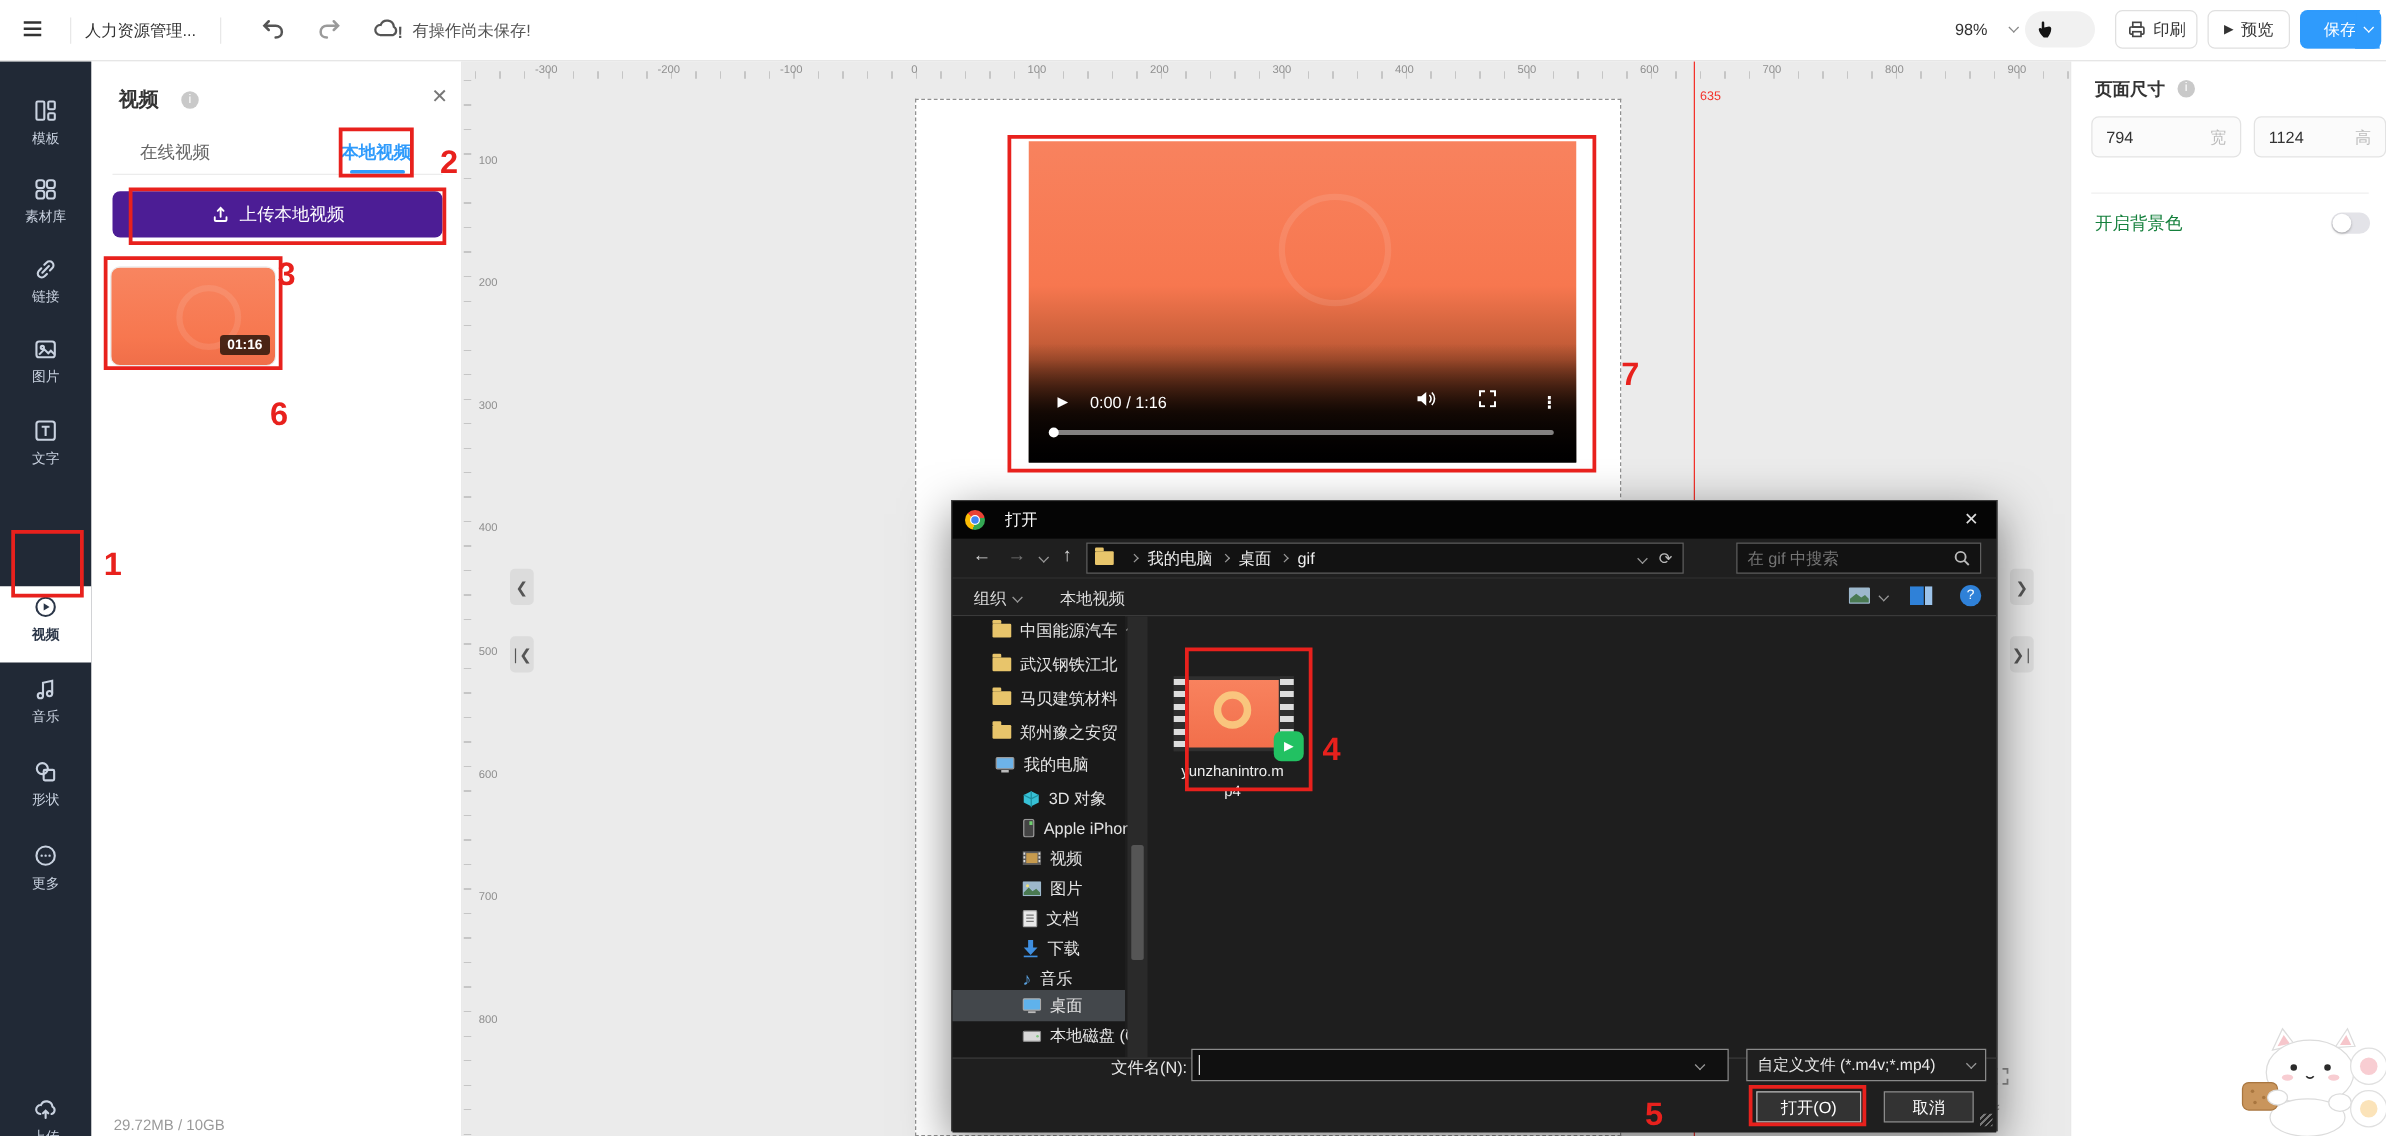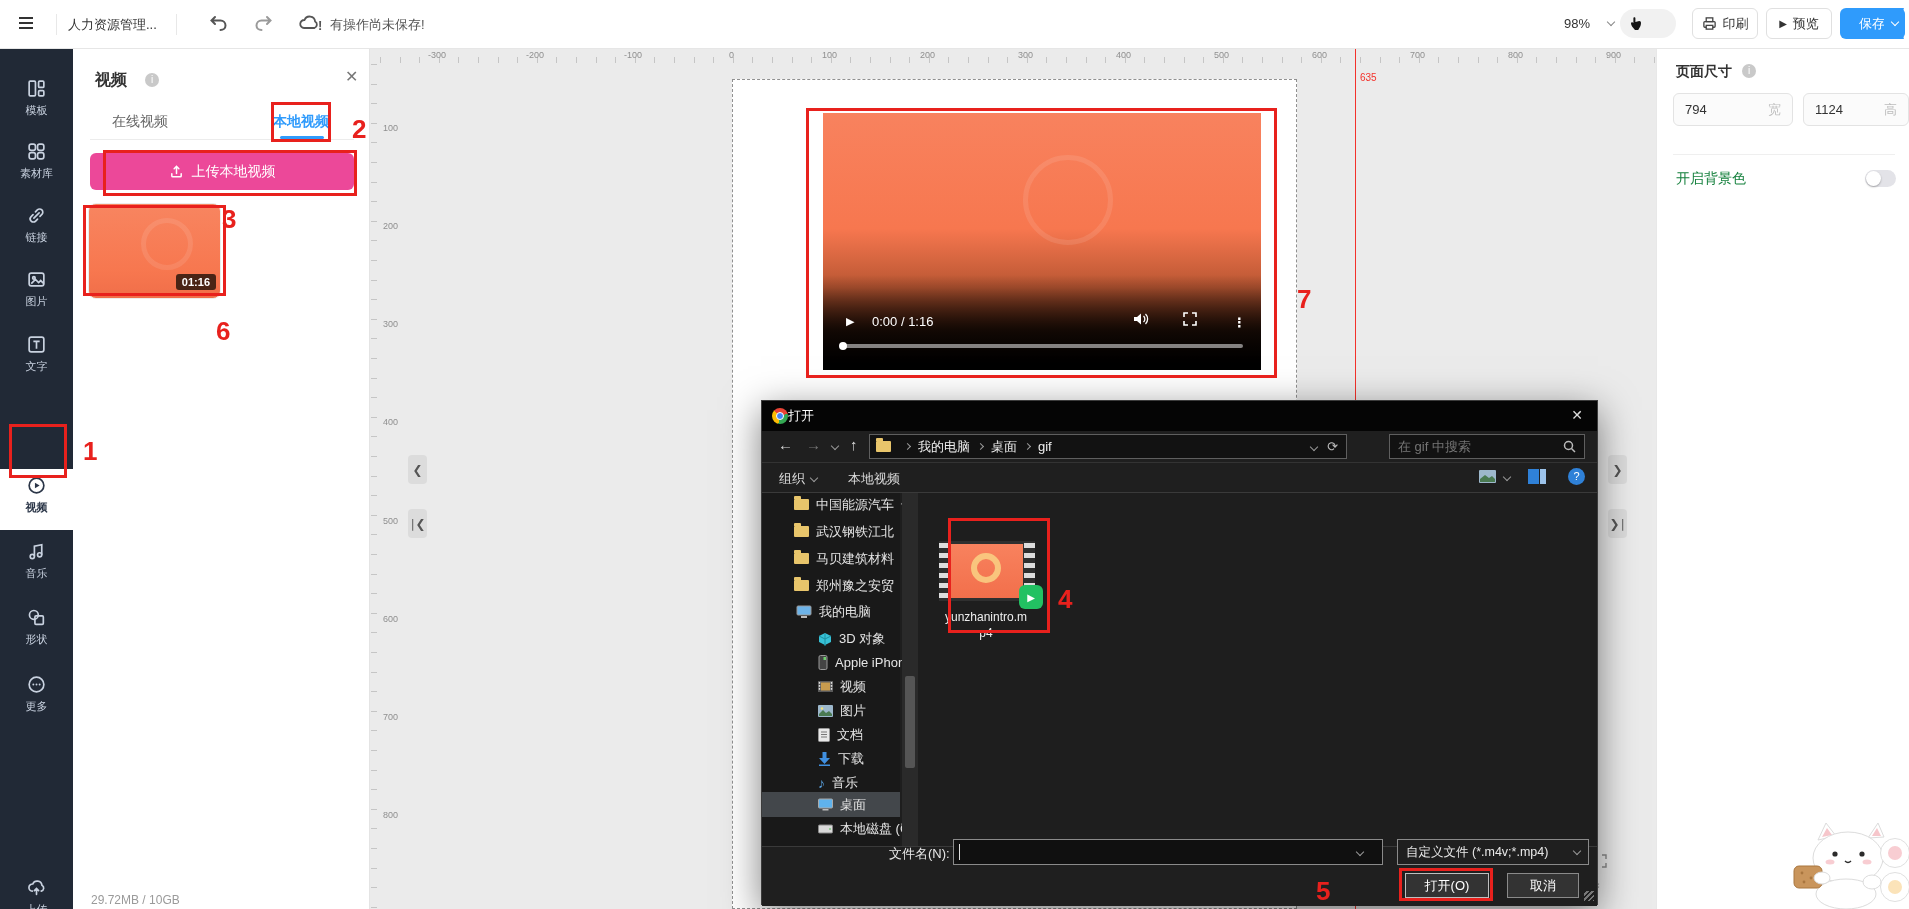--- a/index.html
+++ b/index.html
@@ -14,38 +14,38 @@
 
 .sidebar{position:absolute;left:0;top:49px;width:73px;height:860px;background:#212936;z-index:14}
 .sideitem{position:absolute;left:0;width:73px;height:58px;display:flex;flex-direction:column;align-items:center;gap:4px;padding-top:6px;cursor:pointer}
 .sideitem .lbl{font-size:11px;color:#c9d2e0}
 .sideitem.active{background:#fff;height:61px}
 .sideitem.active .lbl{color:#2b3648;font-weight:bold}
 
 .panel{position:absolute;left:73px;top:49px;width:297px;height:860px;background:#fff;border-right:1px solid #e4e4e4;z-index:13}
 .tab{position:absolute;font-size:14px;color:#666;cursor:pointer}
 .tab.on{color:#2f9bfc;font-weight:bold}
-.bluebtn{position:absolute;left:17px;top:104px;width:264px;height:37px;background:#ec4899;border-radius:6px;color:#fff;font-size:14px;display:flex;align-items:center;justify-content:center;gap:8px;cursor:pointer}
-.thumb{position:absolute;left:15px;top:154px;width:133px;height:96px;border-radius:8px;background:linear-gradient(180deg,#f88560 0%,#f7774f 72%,#f06e49 100%);border:1px solid #ececec;cursor:pointer}
+.bluebtn{position:absolute;left:17px;top:104px;width:264px;height:37px;background:#4c1d95;border-radius:6px;color:#fff;font-size:14px;display:flex;align-items:center;justify-content:center;gap:8px;cursor:pointer}
+.thumb{position:absolute;left:15px;top:164px;width:133px;height:80px;border-radius:8px;background:linear-gradient(180deg,#f88560 0%,#f7774f 72%,#f06e49 100%);border:1px solid #ececec;cursor:pointer}
 .badge{position:absolute;right:4px;bottom:8px;background:rgba(43,22,12,.85);color:#fff;font-size:11px;font-weight:bold;border-radius:3px;padding:2px 6px}
 
 .rl{position:absolute;font-size:9px;color:#8f8f8f;z-index:2}
 .page{position:absolute;left:732px;top:79px;width:565px;height:830px;background:#fff;border:1px dashed #909090;z-index:1}
 .video{position:absolute;left:823px;top:113px;width:438px;height:257px;background:linear-gradient(180deg,#f8825e 0%,#f7774f 45%,#b85632 68%,#47200f 84%,#120602 100%);z-index:2}
 .ring{position:absolute;border-radius:50%;border:5px solid rgba(255,255,255,.10)}
 .seek{position:absolute;left:18px;bottom:22px;width:402px;height:4px;background:rgba(255,255,255,.5);border-radius:2px}
 .vctl{position:absolute;color:#fff;font-size:13px}
 .guide{position:absolute;left:1355px;top:49px;width:1px;height:860px;background:#f3322b;z-index:3}
 .collbtn{position:absolute;width:19px;height:29px;background:#dcdcdc;border-radius:4px;color:#555;font-size:12px;display:flex;align-items:center;justify-content:center;cursor:pointer;z-index:3}
 
 .redbox{position:absolute;border:3px solid #e8211d;z-index:30;pointer-events:none}
 .rednum{position:absolute;color:#e8211d;font-weight:bold;font-size:26px;z-index:31}
 
 .dlg{position:absolute;left:761px;top:400px;width:837px;height:505px;background:#1e1e1e;border:1px solid #3c3c3c;box-shadow:0 10px 36px rgba(0,0,0,.5);z-index:10;color:#e6e6e6}
-.dlg-title{position:absolute;left:0;top:0;width:100%;height:30px;background:#050505;display:flex;align-items:center;padding:0 10px;gap:0;font-size:13px;color:#fff}
+.dlg-title{position:absolute;left:0;top:0;width:100%;height:30px;background:#050505;display:flex;align-items:center;padding:0 10px;gap:16px;font-size:13px;color:#fff}
 .dlg-addr{position:absolute;left:0;top:30px;width:100%;height:32px;background:#1f1f1f;border-bottom:1px solid #333}
 .navi{position:absolute;top:5px;color:#d8d8d8;font-size:15px;cursor:pointer}
 .field{position:absolute;top:3px;height:25px;background:#121212;border:1px solid #5f5f5f;display:flex;align-items:center;font-size:13px;color:#eee}
 .crumbsep{width:5px;height:5px;border-right:1.4px solid #9a9a9a;border-bottom:1.4px solid #9a9a9a;transform:rotate(-45deg);margin:0 8px}
 .dlg-tools{position:absolute;left:0;top:62px;width:100%;height:30px;background:#1f1f1f;border-bottom:1px solid #3a3a3a;font-size:13px;color:#ddd}
 .treerow{position:absolute;height:23px;display:flex;align-items:center;gap:7px;font-size:13px;color:#e4e4e4;cursor:pointer;padding-left:4px}
 .folder{width:15px;height:11px;background:#e8c56b;border-radius:1px;position:relative}
 .folder:before{content:"";position:absolute;left:0;top:-3px;width:7px;height:3px;background:#e8c56b;border-radius:1px 1px 0 0}
 .pin{width:10px;height:10px;position:relative;margin-left:2px}
 .pin:before{content:"";position:absolute;right:1px;top:0;width:6px;height:6px;background:#9aa0a6;border-radius:50%}

